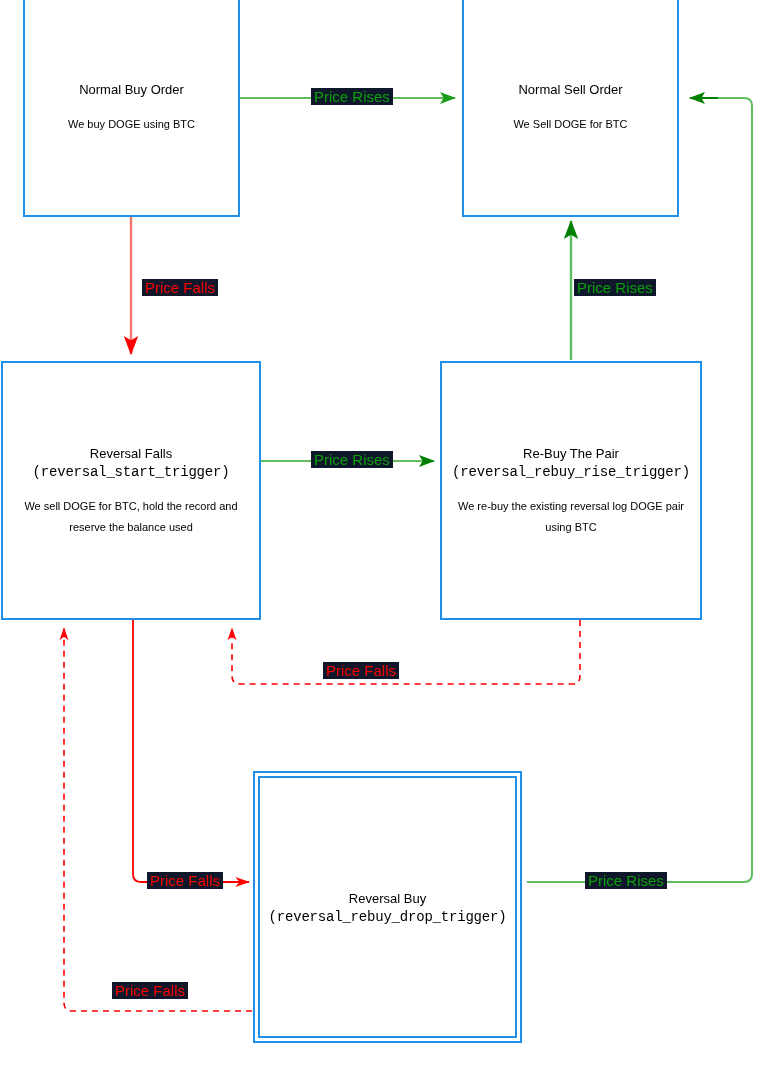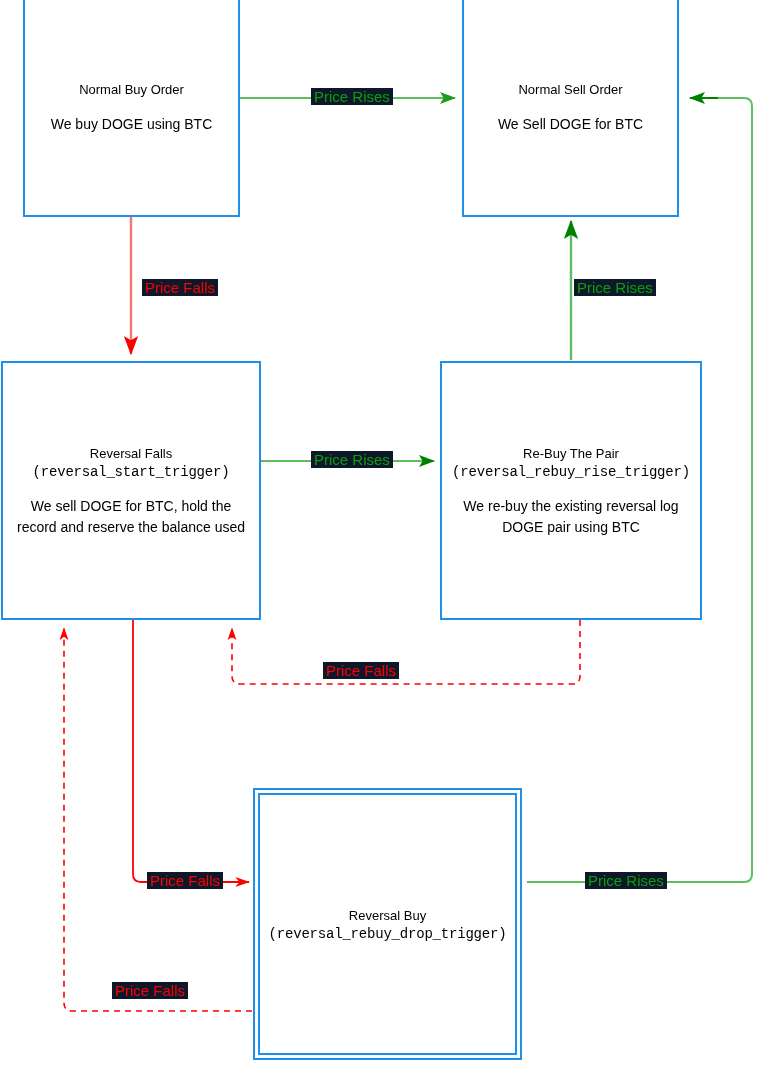--- a/index.html
+++ b/index.html
@@ -47,21 +47,21 @@
     white-space: nowrap;
   }
   .node .trigger {
     font-family: "Liberation Mono", monospace;
     font-size: 14px;
     line-height: 17px;
     white-space: nowrap;
     letter-spacing: -0.2px;
   }
   .node .desc {
-    font-size: 14px;
+    font-size: 11px;
     line-height: 21px;
     margin-top: 14px;
     padding: 0 6px;
   }
   .node .desc.tight {
     margin-top: 15px;
   }
   .edge-label {
     position: absolute;
     font-size: 15px;
@@ -127,21 +127,21 @@
     <div class="trigger">(reversal_start_trigger)</div>
     <div class="desc tight">We sell DOGE for BTC, hold the record and reserve the balance used</div>
   </div>
 
   <div class="node" style="left:440px; top:361px; width:262px; height:259px;">
     <div class="title">Re-Buy The Pair</div>
     <div class="trigger">(reversal_rebuy_rise_trigger)</div>
     <div class="desc tight">We re-buy the existing reversal log DOGE pair using BTC</div>
   </div>
 
-  <div class="node double" style="left:258px; top:793px; width:259px; height:262px;">
+  <div class="node double" style="left:258px; top:776px; width:259px; height:262px;">
     <div class="title">Reversal Buy</div>
     <div class="trigger">(reversal_rebuy_drop_trigger)</div>
   </div>
 
   <div class="edge-label green" style="left:311px; top:88px;">Price Rises</div>
 
   <div class="edge-label red" style="left:134px; top:279px;">Price Falls</div>
 
   <div class="edge-label green" style="left:311px; top:451px;">Price Rises</div>
 

